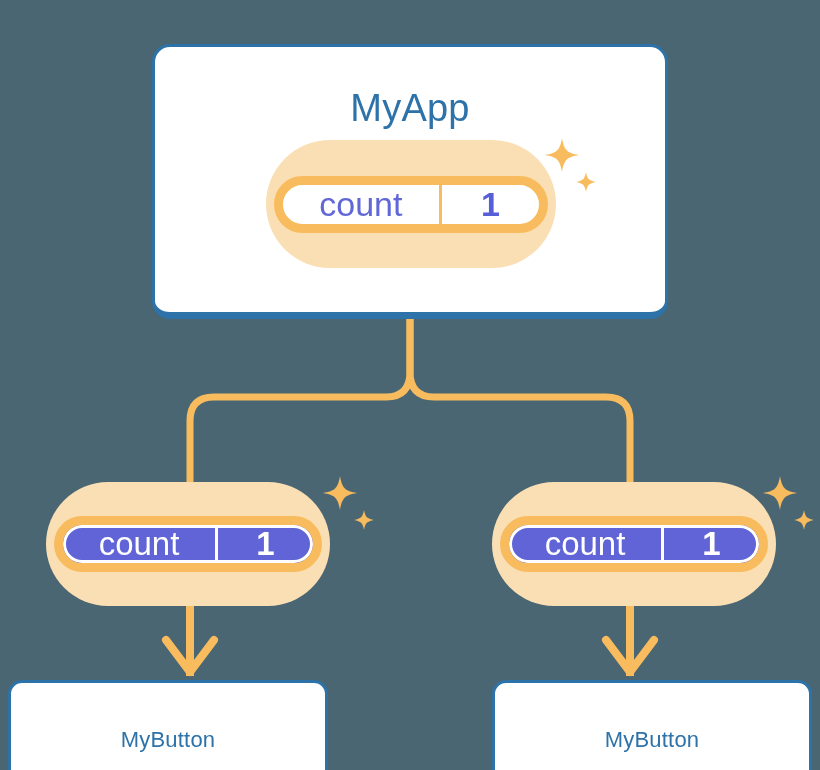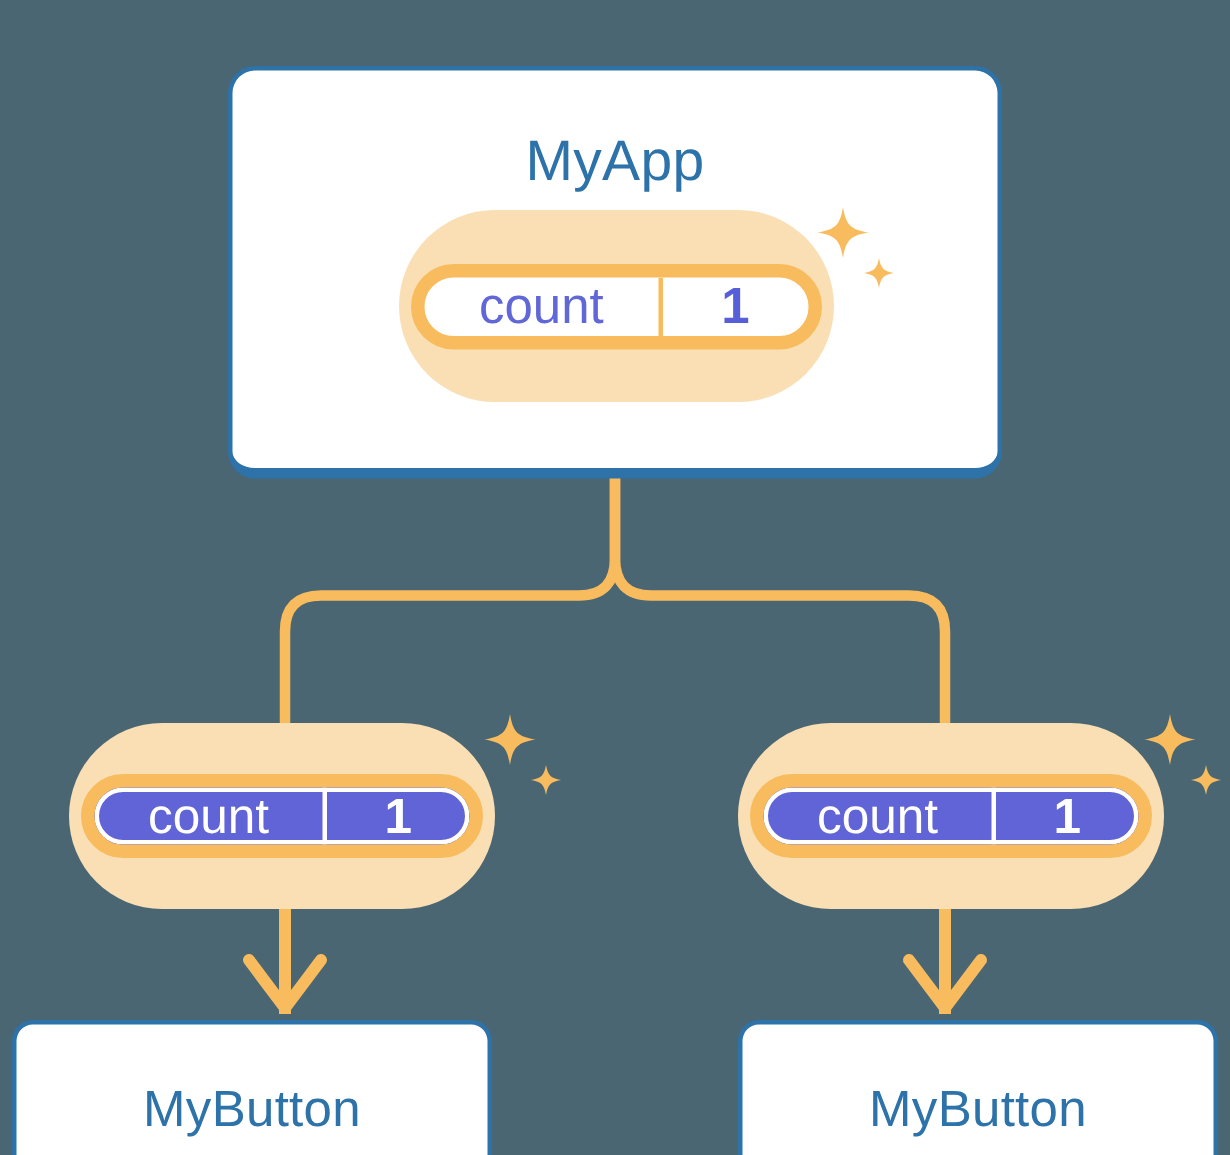--- a/index.html
+++ b/index.html
@@ -74,21 +74,21 @@
     height: 124px;
     border-radius: 14px;
     border-bottom-width: 7px;
   }
   #btn-card-left  { left: 8px;   top: 648px; }
   #btn-card-right { left: 492px; top: 648px; }
 
   .btn-card .card-title {
     top: 50%;
     transform: translateY(-50%);
-    font-size: 34px;
+    font-size: 22px;
   }
 
   
   .pill {
     position: absolute;
     z-index: 3;
     box-sizing: border-box;
     border-radius: 999px;
     
     background: #fbdfb4;

